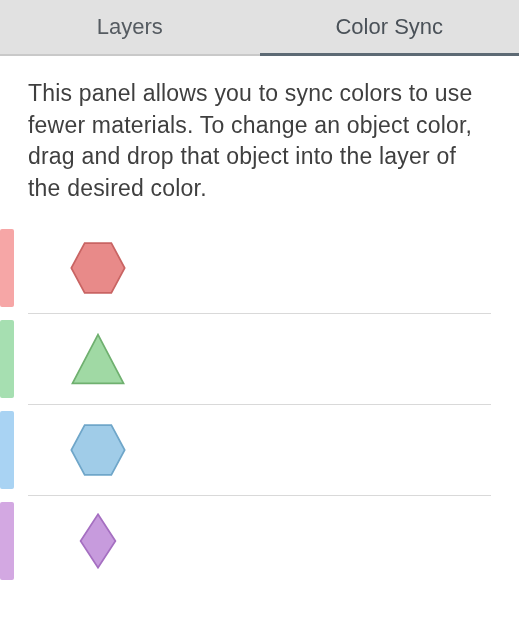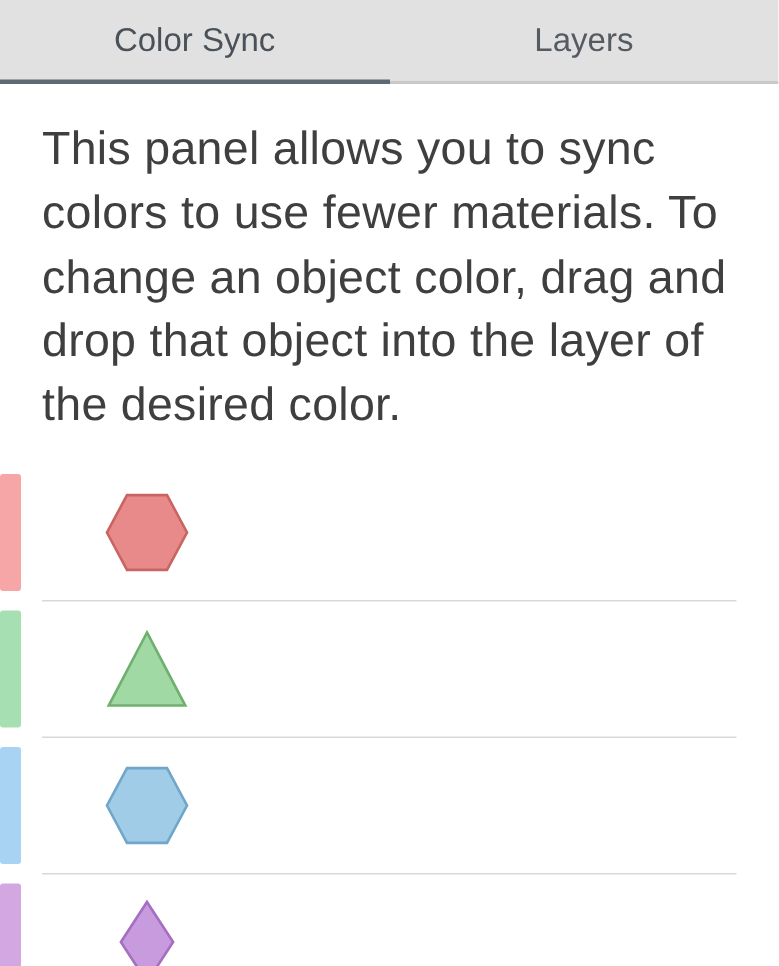--- a/index.html
+++ b/index.html
@@ -37,21 +37,21 @@
     left: 0;
     right: 0;
     bottom: -2px;
     height: 3px;
     background: #5d6a74;
   }
   .panel {
     padding: 22px 28px 10px 28px;
   }
   .description {
-    font-size: 31px;
+    font-size: 23px;
     line-height: 1.38;
     color: #3f3f3f;
     letter-spacing: 0.2px;
   }
   .rows {
     margin-top: 18px;
   }
   .color-row {
     position: relative;
     height: 90px;
@@ -82,25 +82,25 @@
   svg.shape {
     width: 58px;
     height: 58px;
     display: block;
   }
 </style>
 </head>
 <body>
 
 <div class="tabbar">
+  <div class="tab">
+    <span>Layers</span>
+  </div>
   <div class="tab active">
     <span>Color Sync</span>
-  </div>
-  <div class="tab">
-    <span>Layers</span>
   </div>
 </div>
 
 <div class="panel">
   <div class="description">This panel allows you to sync colors to use fewer materials. To change an object color, drag and drop that object into the layer of the desired color.</div>
 
   <div class="rows">
 
     <div class="color-row">
       <div class="swatch" style="background:#f6a6a6;"></div>

